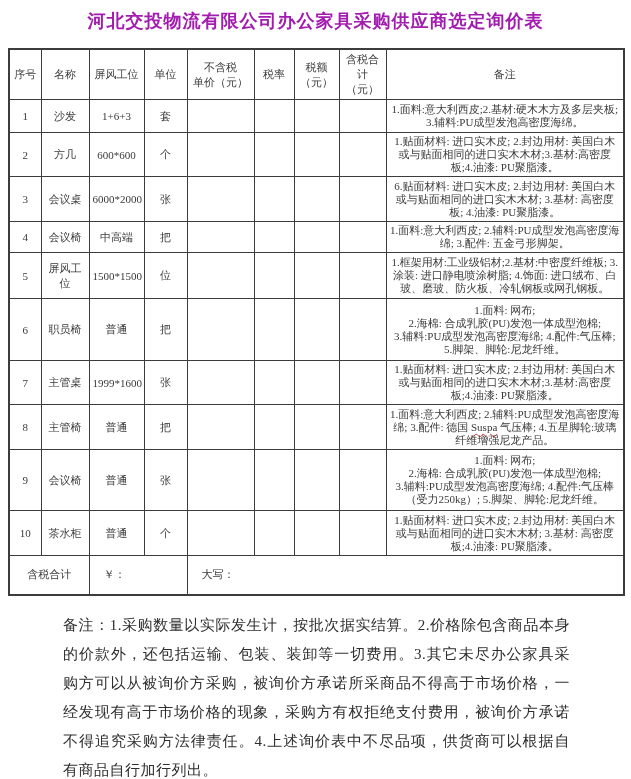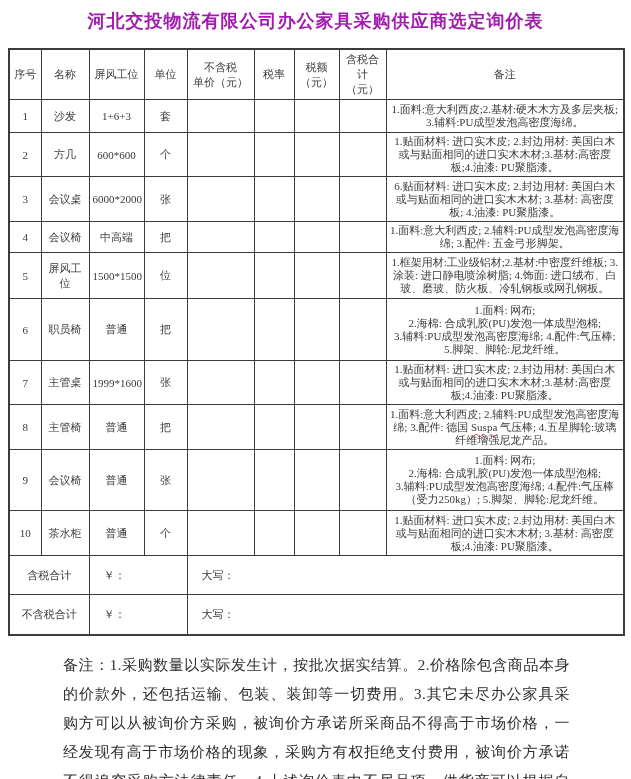--- a/index.html
+++ b/index.html
@@ -220,23 +220,18 @@
         <td class="blank-cell"></td>
         <td class="blank-cell"></td>
         <td class="blank-cell"></td>
         <td class="remark">1.贴面材料: 进口实木皮; 2.封边用材: 美国白木或与贴面相同的进口实木木材; 3.基材: 高密度板;4.油漆: PU聚脂漆。</td>
       </tr>
       <tr class="summary" style="height:39px">
         <td colspan="2">含税合计</td>
         <td colspan="2" class="amount">￥：</td>
         <td colspan="5" class="words">大写：</td>
       </tr>
-      <tr class="summary" style="height:40px">
-        <td colspan="2">不含税合计</td>
-        <td colspan="2" class="amount">￥：</td>
-        <td colspan="5" class="words">大写：</td>
-      </tr>
     </tbody>
   </table>
 
   <p class="notes">备注：1.采购数量以实际发生计，按批次据实结算。2.价格除包含商品本身的价款外，还包括运输、包装、装卸等一切费用。3.其它未尽办公家具采购方可以从被询价方采购，被询价方承诺所采商品不得高于市场价格，一经发现有高于市场价格的现象，采购方有权拒绝支付费用，被询价方承诺不得追究采购方法律责任。4.上述询价表中不尽品项，供货商可以根据自有商品自行加行列出。</p>
 
 </div>
 
 </body></html>

